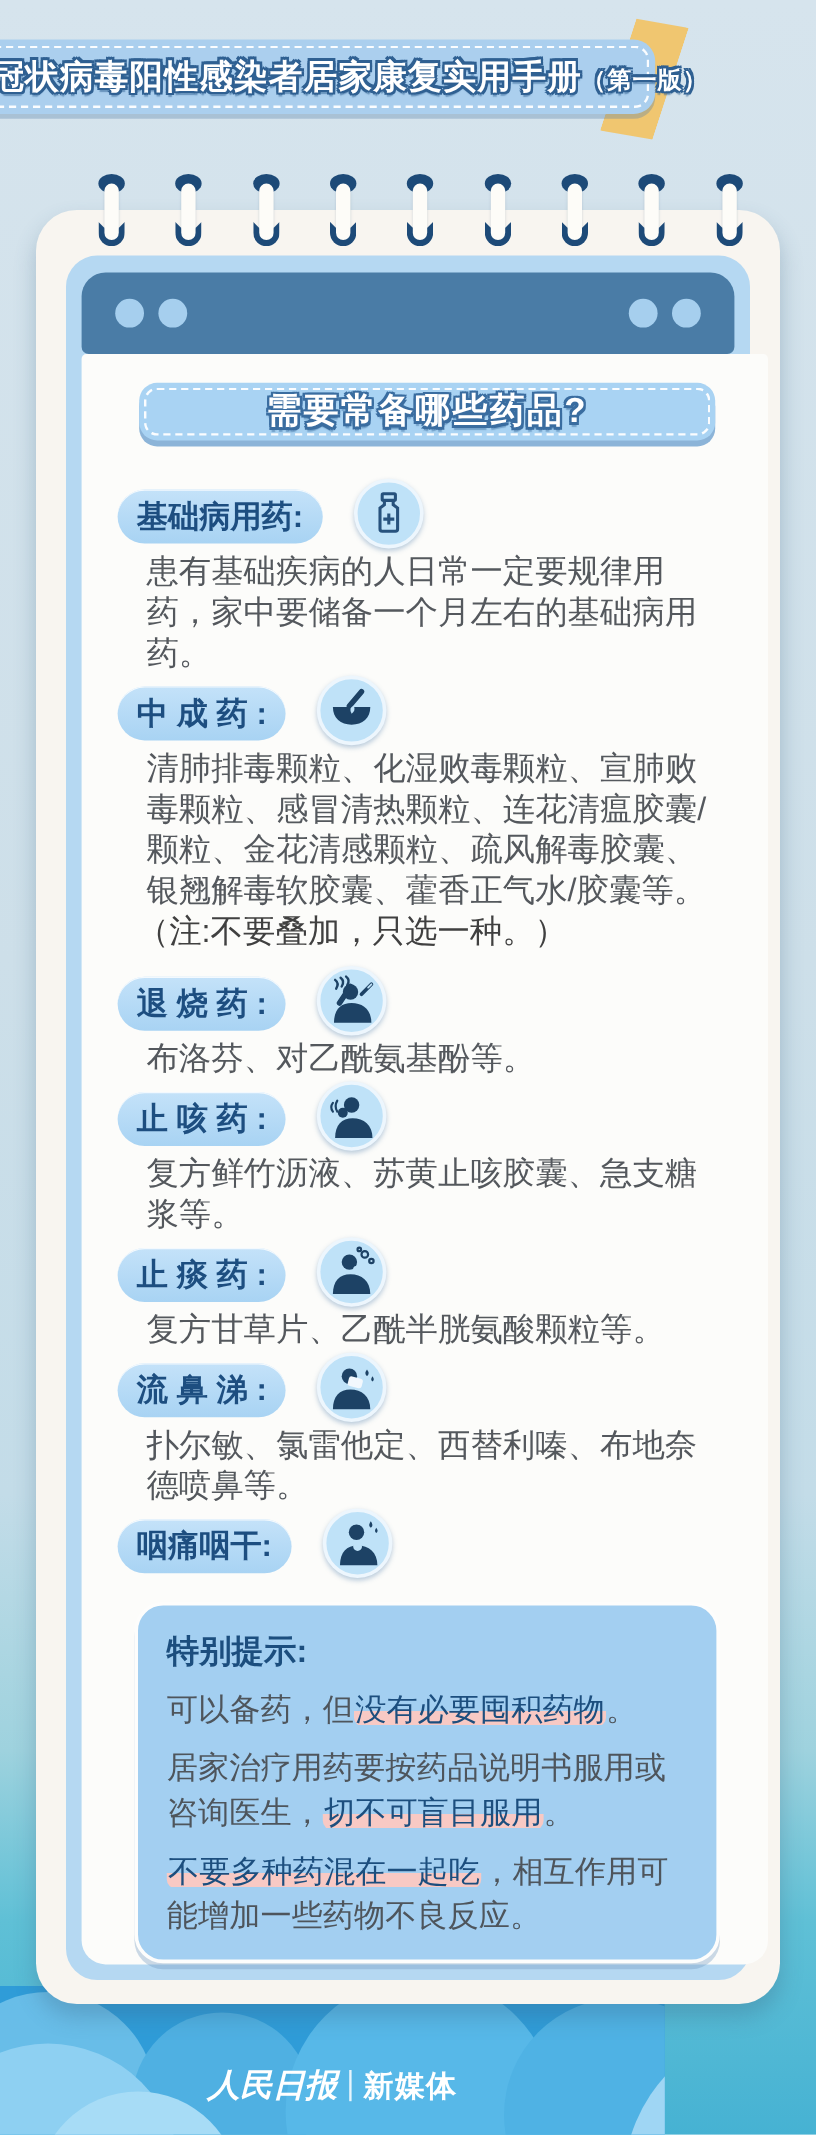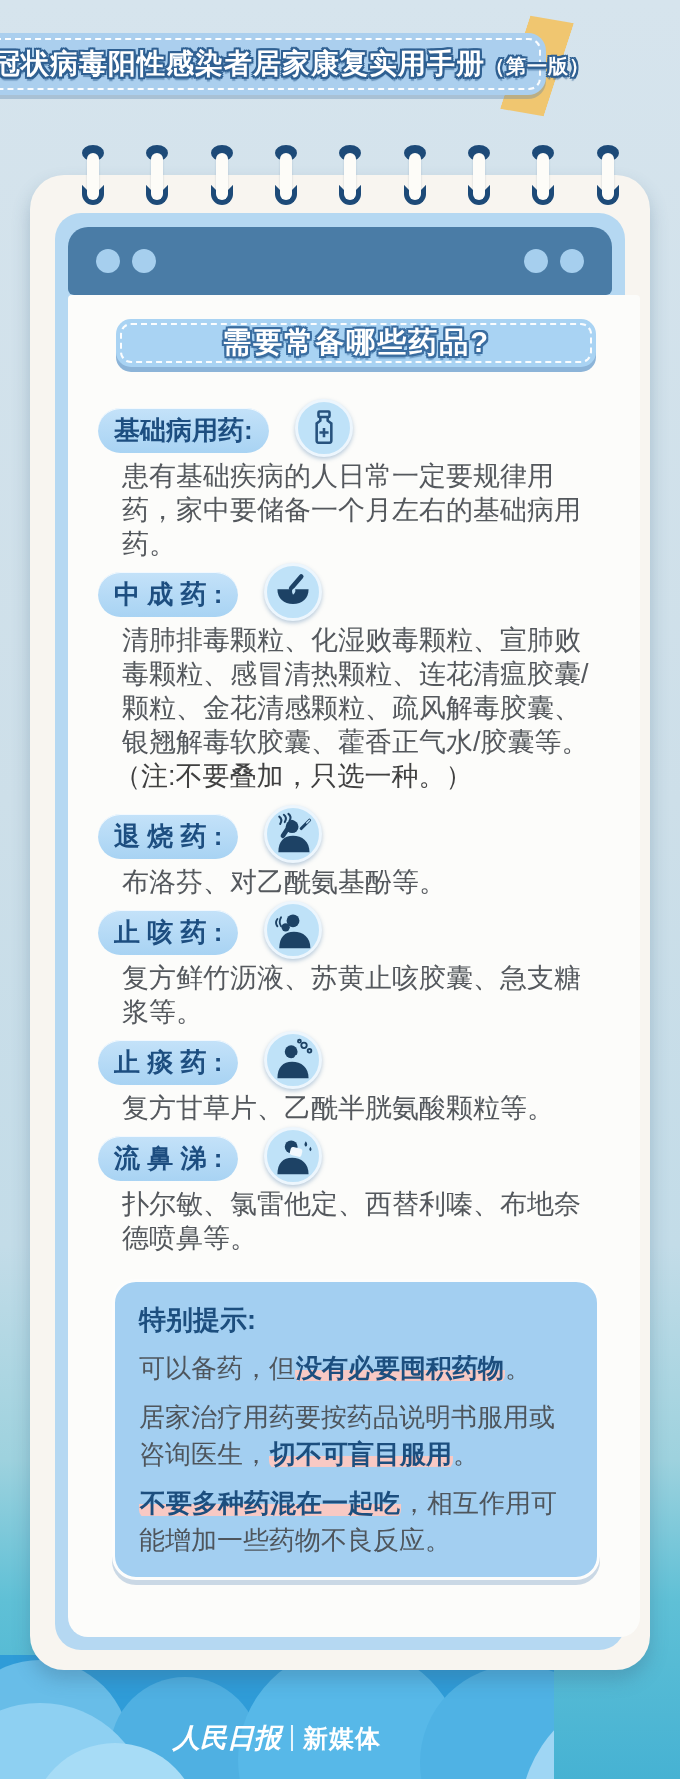--- a/index.html
+++ b/index.html
@@ -61,21 +61,21 @@
     box-shadow:0 2px 4px rgba(100,140,180,.45);flex:0 0 auto;}
   .icon-circle svg{width:44px;height:44px;}
   .sec-body{margin:2px 0 0 24px;width:468px;color:#54585d;font-size:27px;line-height:34px;}
   .sec-note{margin:0 0 16px 16px;width:480px;color:#404040;font-size:27px;line-height:34px;}
 
   
   .tips{position:relative;width:488px;margin:24px auto 0;background:#a3cff1;border:3px solid #fdfdfc;
     border-radius:24px;box-sizing:border-box;padding:20px 24px 18px;box-shadow:0 5px 0 rgba(110,150,190,.35);}
   .tips-title{color:#1c4e7e;font-weight:700;font-size:27px;margin:0 0 10px;}
   .tips p{margin:12px 0 0;color:#4e555c;font-size:26px;line-height:37px;}
-  .hl{color:#1c4e7e;font-weight:700;
+  .hl{color:#1c4e7e;font-weight:400;
     background:linear-gradient(180deg,rgba(0,0,0,0) 55%,#f8c9c4 55%,#f8c9c4 94%,rgba(0,0,0,0) 94%);
     border-radius:8px;padding:0 1px;}
 
   
   .footer{position:absolute;left:0;top:1585px;width:554px;height:194px;overflow:hidden;z-index:2;}
   .cloud-base{position:absolute;left:0;right:0;top:70px;bottom:0;background:#2f9cd8;}
   .cloud{position:absolute;border-radius:50%;}
   .c1{left:-50px;top:75px;width:180px;height:180px;background:#68bde8;}
   .c2{left:110px;top:92px;width:150px;height:150px;background:#4fb0e2;}
   .c3{left:238px;top:62px;width:225px;height:225px;background:#57b8e8;}
@@ -264,20 +264,32 @@
                 <rect x="21" y="15" width="13" height="9" rx="2.5" fill="#f2f8fd" transform="rotate(14 27 19)"></rect>
                 <path d="M38 8 q3 4 0 6 q-3 -2 0 -6Z" fill="#1d4265"></path>
                 <path d="M43 14 q2.4 3.2 0 4.8 q-2.4 -1.6 0 -4.8Z" fill="#1d4265"></path>
               </svg>
           </span>
         </div>
         <div class="sec-body">扑尔敏、氯雷他定、西替利嗪、布地奈德喷鼻等。</div>
       </div>
 
       <div class="section">
+        <div class="sec-head">
+          <span class="pill">咽痛咽干:</span>
+          <span class="icon-circle">
+            <svg viewBox="0 0 48 48">
+                <path d="M36 4 q3 4 0 6 q-3 -2 0 -6Z" fill="#1d4265"></path>
+                <path d="M41 10 q2.4 3.2 0 4.8 q-2.4 -1.6 0 -4.8Z" fill="#1d4265"></path>
+                <circle cx="23" cy="14" r="7" fill="#1d4265"></circle>
+                <path d="M8 44 C8 32 14 26 24 26 C34 26 42 32 42 44 Z" fill="#1d4265"></path>
+                <circle cx="24" cy="27" r="4" fill="#bfe2f8"></circle>
+              </svg>
+          </span>
+        </div>
       </div>
 
       <div class="tips">
         <div class="tips-title">特别提示:</div>
         <p><span>可以备药，但</span><span class="hl">没有必要囤积药物</span><span>。</span></p>
         <p><span>居家治疗用药要按药品说明书服用或咨询医生，</span><span class="hl">切不可盲目服用</span><span>。</span></p>
         <p><span></span><span class="hl">不要多种药混在一起吃</span><span>，相互作用可能增加一些药物不良反应。</span></p>
       </div>
 
     </div>

